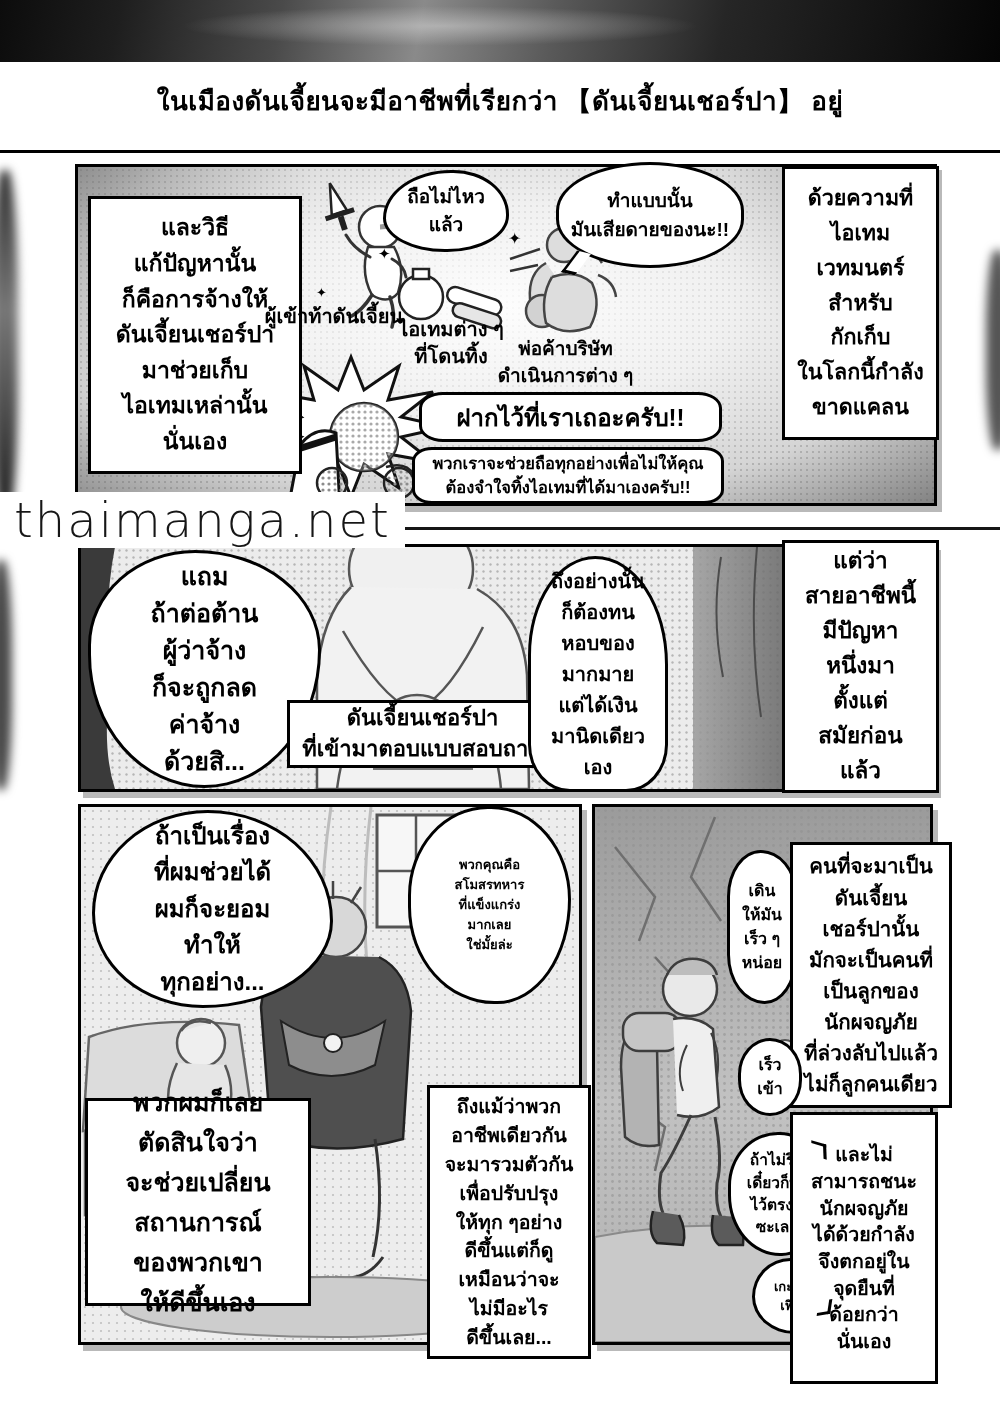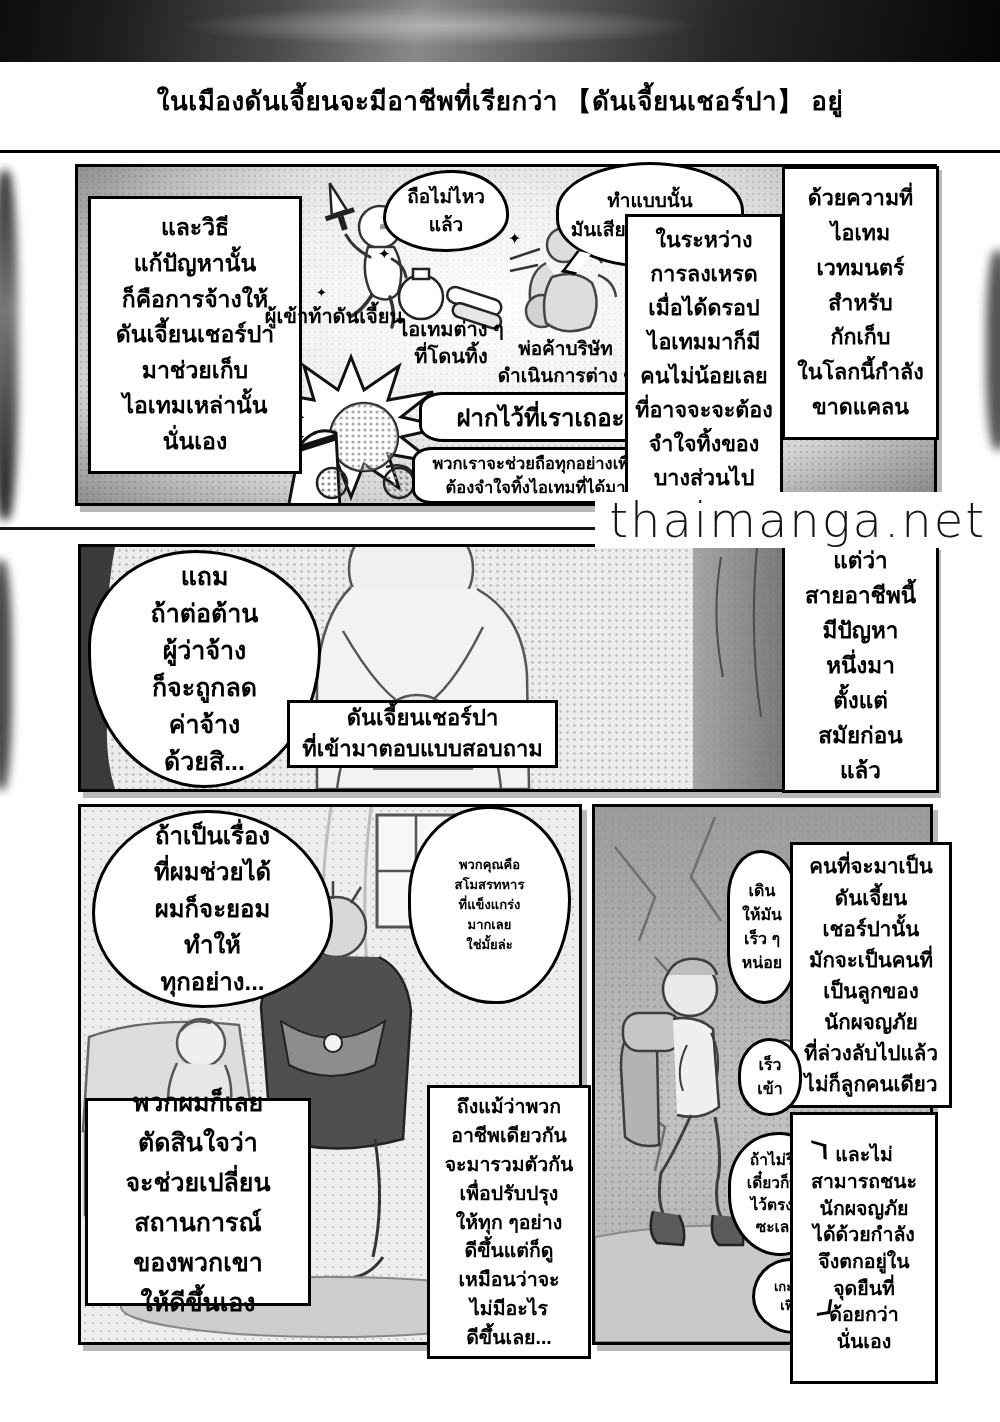--- a/index.html
+++ b/index.html
@@ -125,42 +125,32 @@
 ดำเนินการต่าง ๆ</div>
 
   <div class="bubble" style="left:419px;top:392px;width:303px;height:50px;border-radius:24px/16px">
     <div class="t" style="font-size:24px">ฝากไว้ที่เราเถอะครับ!!</div>
   </div>
   <div class="bubble" style="left:412px;top:447px;width:312px;height:57px;border-radius:20px/14px">
     <div class="t" style="font-size:16.5px;line-height:1.45">พวกเราจะช่วยถือทุกอย่างเพื่อไม่ให้คุณ
 ต้องจำใจทิ้งไอเทมที่ได้มาเองครับ!!</div>
   </div>
 
-  <div class="box" style="left:625px;top:214px;width:158px;height:292px">
-    <div class="t" style="font-size:21.5px;line-height:1.58">ในระหว่าง
-การลงเหรด
-เมื่อได้ดรอป
-ไอเทมมาก็มี
-คนไม่น้อยเลย
-ที่อาจจะจะต้อง
-จำใจทิ้งของ
-บางส่วนไป</div>
-  </div>
   <div class="box" style="left:782px;top:166px;width:157px;height:274px">
     <div class="t" style="font-size:21.5px;line-height:1.62">ด้วยความที่
 ไอเทม
 เวทมนตร์
 สำหรับ
 กักเก็บ
 ในโลกนี้กำลัง
 ขาดแคลน</div>
   </div>
 
   <div class="wline" style="left:0;top:527px;width:1000px"></div>
-  <div class="abs" style="left:0;top:492px;width:1000px;text-align:right;z-index:5">
+  <div class="abs" style="left:0;top:492px;width:1000px;text-align:left;z-index:5">
     <span style="background:#fff;padding:0 14px;font-size:48px;font-weight:200;letter-spacing:2px;color:#161616;font-family:'DejaVu Sans',sans-serif">thaimanga.net</span>
   </div>
 
   <div class="panel" style="left:78px;top:544px;width:858px;height:248px;background:#ececec">
     <svg width="852" height="242" viewBox="0 0 852 242">
       <defs>
         <pattern id="dots2" width="7" height="7" patternUnits="userSpaceOnUse">
             <circle cx="3.5" cy="3.5" r="1.2" fill="#b5b5b5"></circle>
           </pattern>
         <linearGradient id="rock2" x1="0" y1="0" x2="1" y2="0">
@@ -188,20 +178,29 @@
 ก็จะถูกลด
 ค่าจ้าง
 ด้วยสิ...</div>
   </div>
 
   <div class="box" style="left:287px;top:700px;width:271px;height:68px">
     <div class="t" style="font-size:22px;line-height:1.4">ดันเจี้ยนเชอร์ปา
 ที่เข้ามาตอบแบบสอบถาม</div>
   </div>
 
+  <div class="bubble" style="left:528px;top:556px;width:140px;height:236px;border-radius:48% 52% 30% 30%/42% 46% 20% 20%">
+    <div class="t" style="font-size:20px;line-height:1.55">ถึงอย่างนั้น
+ก็ต้องทน
+หอบของ
+มากมาย
+แต่ได้เงิน
+มานิดเดียว
+เอง</div>
+  </div>
 
 
   <div class="box" style="left:782px;top:540px;width:157px;height:253px">
     <div class="t" style="font-size:22.5px;line-height:1.55">แต่ว่า
 สายอาชีพนี้
 มีปัญหา
 หนึ่งมา
 ตั้งแต่
 สมัยก่อน
 แล้ว</div>

